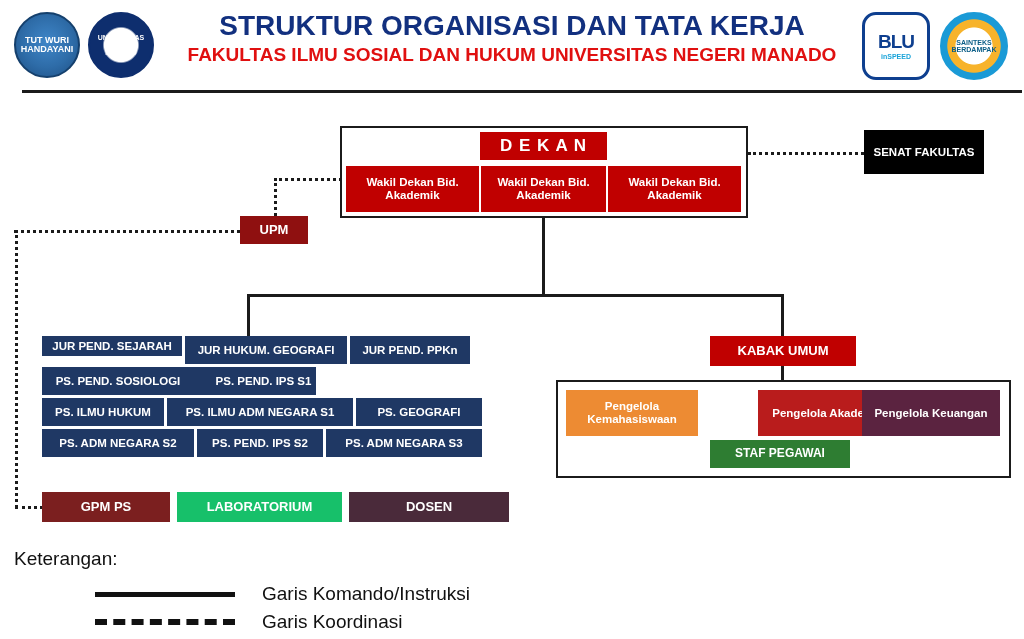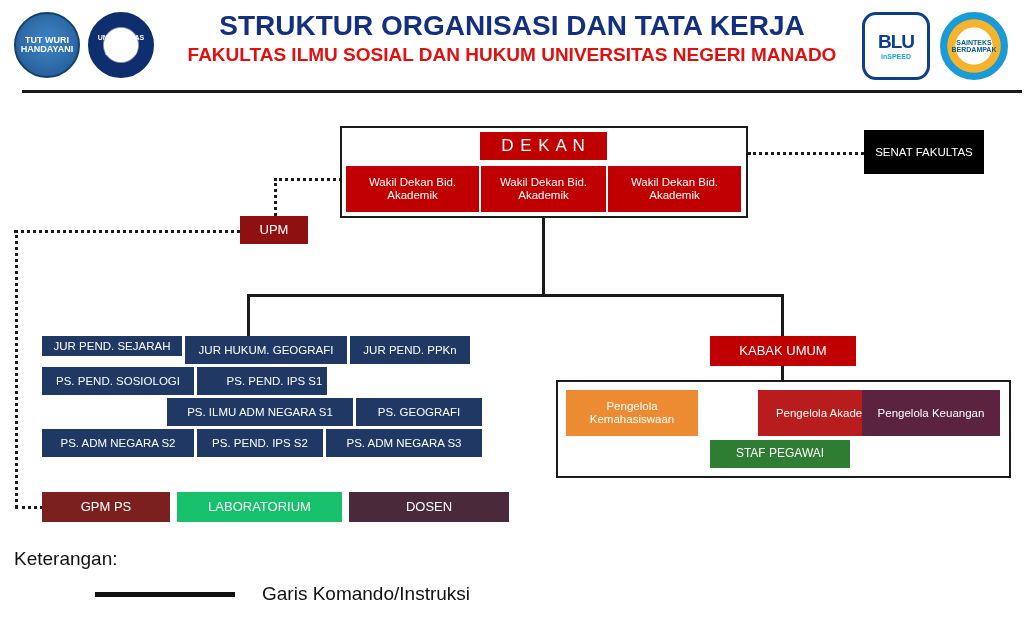--- a/index.html
+++ b/index.html
@@ -133,21 +133,21 @@
   }
 
   .node {
     position: absolute;
     box-sizing: border-box;
     display: flex;
     align-items: center;
     justify-content: center;
     text-align: center;
     color: #ffffff;
-    font-weight: normal;
+    font-weight: bold;
     line-height: 1.12;
     font-size: 11.5px;
   }
   .box-outline {
     position: absolute;
     box-sizing: border-box;
     border: 2px solid #1b1b1b;
     background: transparent;
   }
   .line {
@@ -278,22 +278,23 @@
 
   <div class="line" style="left:247px; top:206px; width:3px; height:42px;"></div>
 
   <div class="line" style="left:781px; top:206px; width:3px; height:42px;"></div>
 
   <div class="node c-navy" style="left:42px; top:248px; width:140px; height:20px;">JUR PEND. SEJARAH</div>
   <div class="node c-navy" style="left:185px; top:248px; width:162px; height:28px;">JUR HUKUM. GEOGRAFI</div>
   <div class="node c-navy" style="left:350px; top:248px; width:120px; height:28px;">JUR PEND. PPKn</div>
 
   <div class="node c-navy" style="left:42px; top:279px; width:152px; height:28px;">PS. PEND. SOSIOLOGI</div>
-  <div class="node c-navy" style="left:197px; top:279px; width:130px; height:28px;padding-left:25px;">PS. PEND. IPS S1</div>
-
+  <div class="node c-navy" style="left:186px; top:279px; width:130px; height:28px;padding-left:25px;">PS. PEND. IPS S1</div>
+
+  <div class="node c-navy" style="left:42px; top:310px; width:122px; height:28px;">PS. ILMU HUKUM</div>
   <div class="node c-navy" style="left:167px; top:310px; width:186px; height:28px;">PS. ILMU ADM NEGARA S1</div>
   <div class="node c-navy" style="left:356px; top:310px; width:126px; height:28px;">PS. GEOGRAFI</div>
 
   <div class="node c-navy" style="left:42px; top:341px; width:152px; height:28px;">PS. ADM NEGARA S2</div>
   <div class="node c-navy" style="left:197px; top:341px; width:126px; height:28px;">PS. PEND. IPS S2</div>
   <div class="node c-navy" style="left:326px; top:341px; width:156px; height:28px;">PS. ADM NEGARA S3</div>
 
   <div class="node c-maroon" style="left:42px;  top:404px; width:128px; height:30px; font-size:13px;">GPM PS</div>
   <div class="node c-emerald" style="left:177px; top:404px; width:165px; height:30px; font-size:13px;">LABORATORIUM</div>
   <div class="node c-kabak" style="left:710px; top:248px; width:146px; height:30px; font-size:13px;">KABAK UMUM</div>
@@ -313,13 +314,19 @@
 <div id="legend">
   <div id="legend-title">Keterangan:</div>
 
   <div class="legend-row">
     <div class="legend-swatch">
       <div class="swatch-solid"></div>
     </div>
     <div class="legend-label">Garis Komando/Instruksi</div>
   </div>
 
+  <div class="legend-row">
+    <div class="legend-swatch">
+      <div class="swatch-dashed"></div>
+    </div>
+    <div class="legend-label">Garis Koordinasi</div>
+  </div>
 </div>
 
 </body></html>

